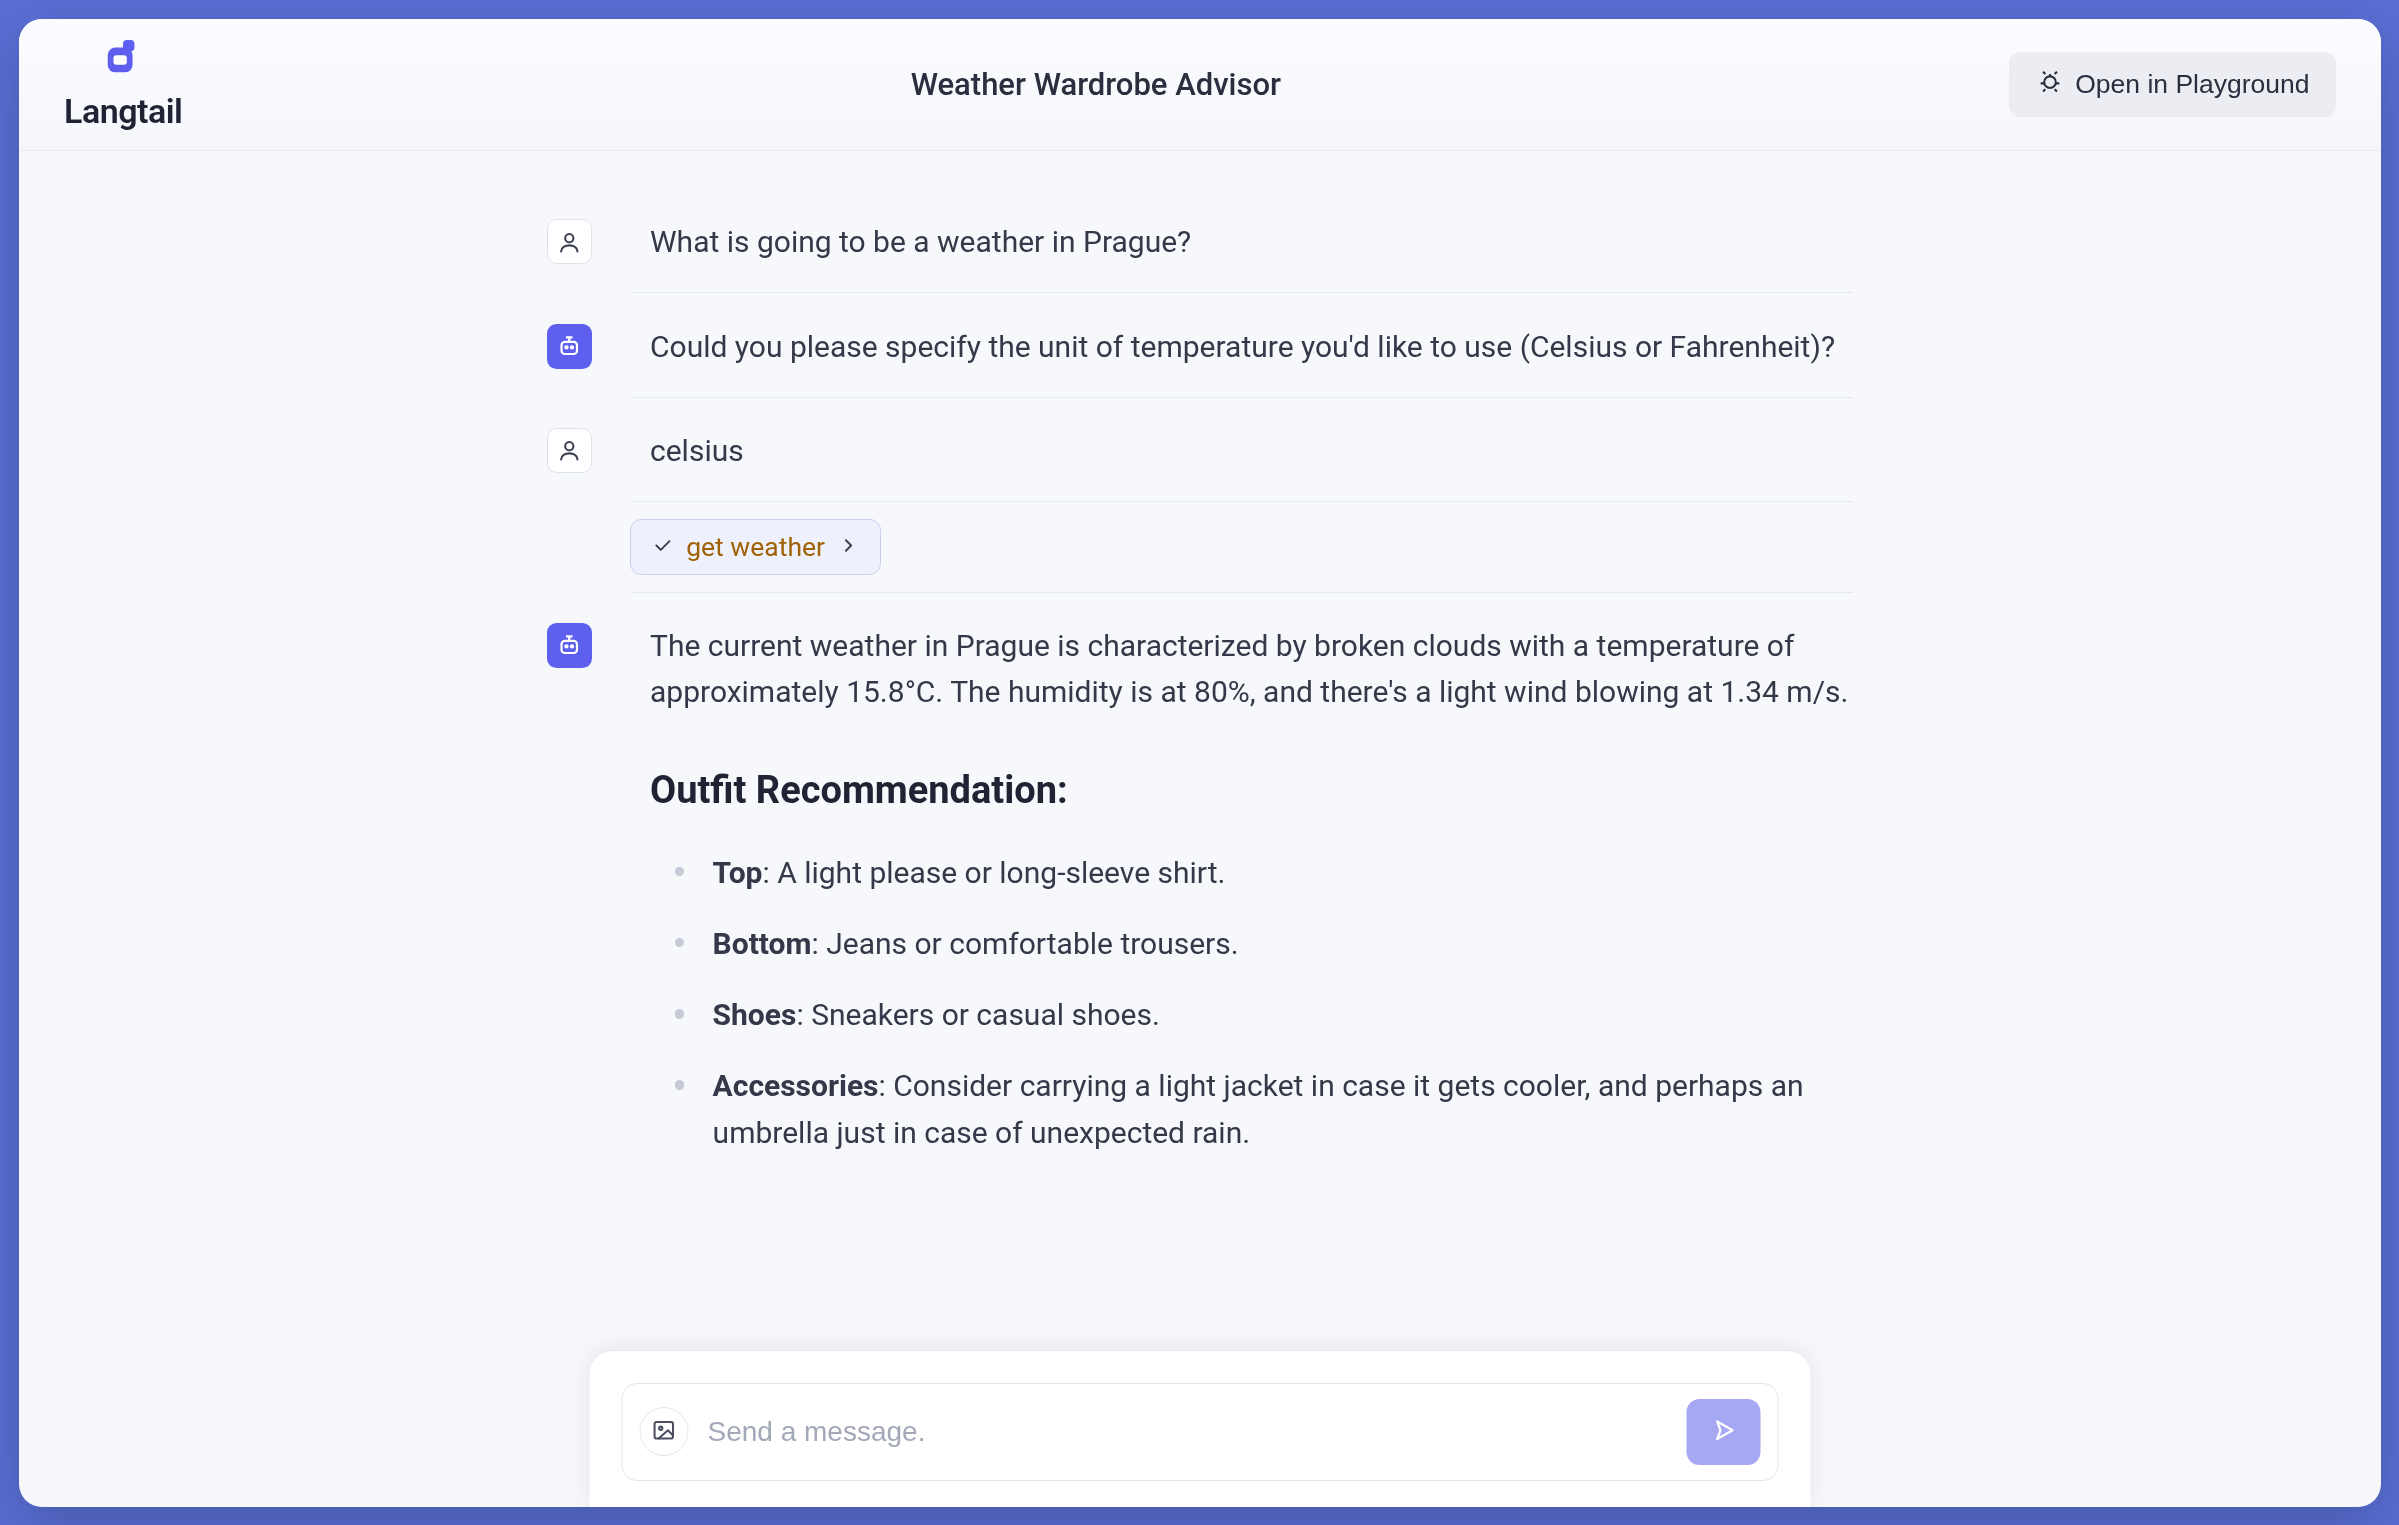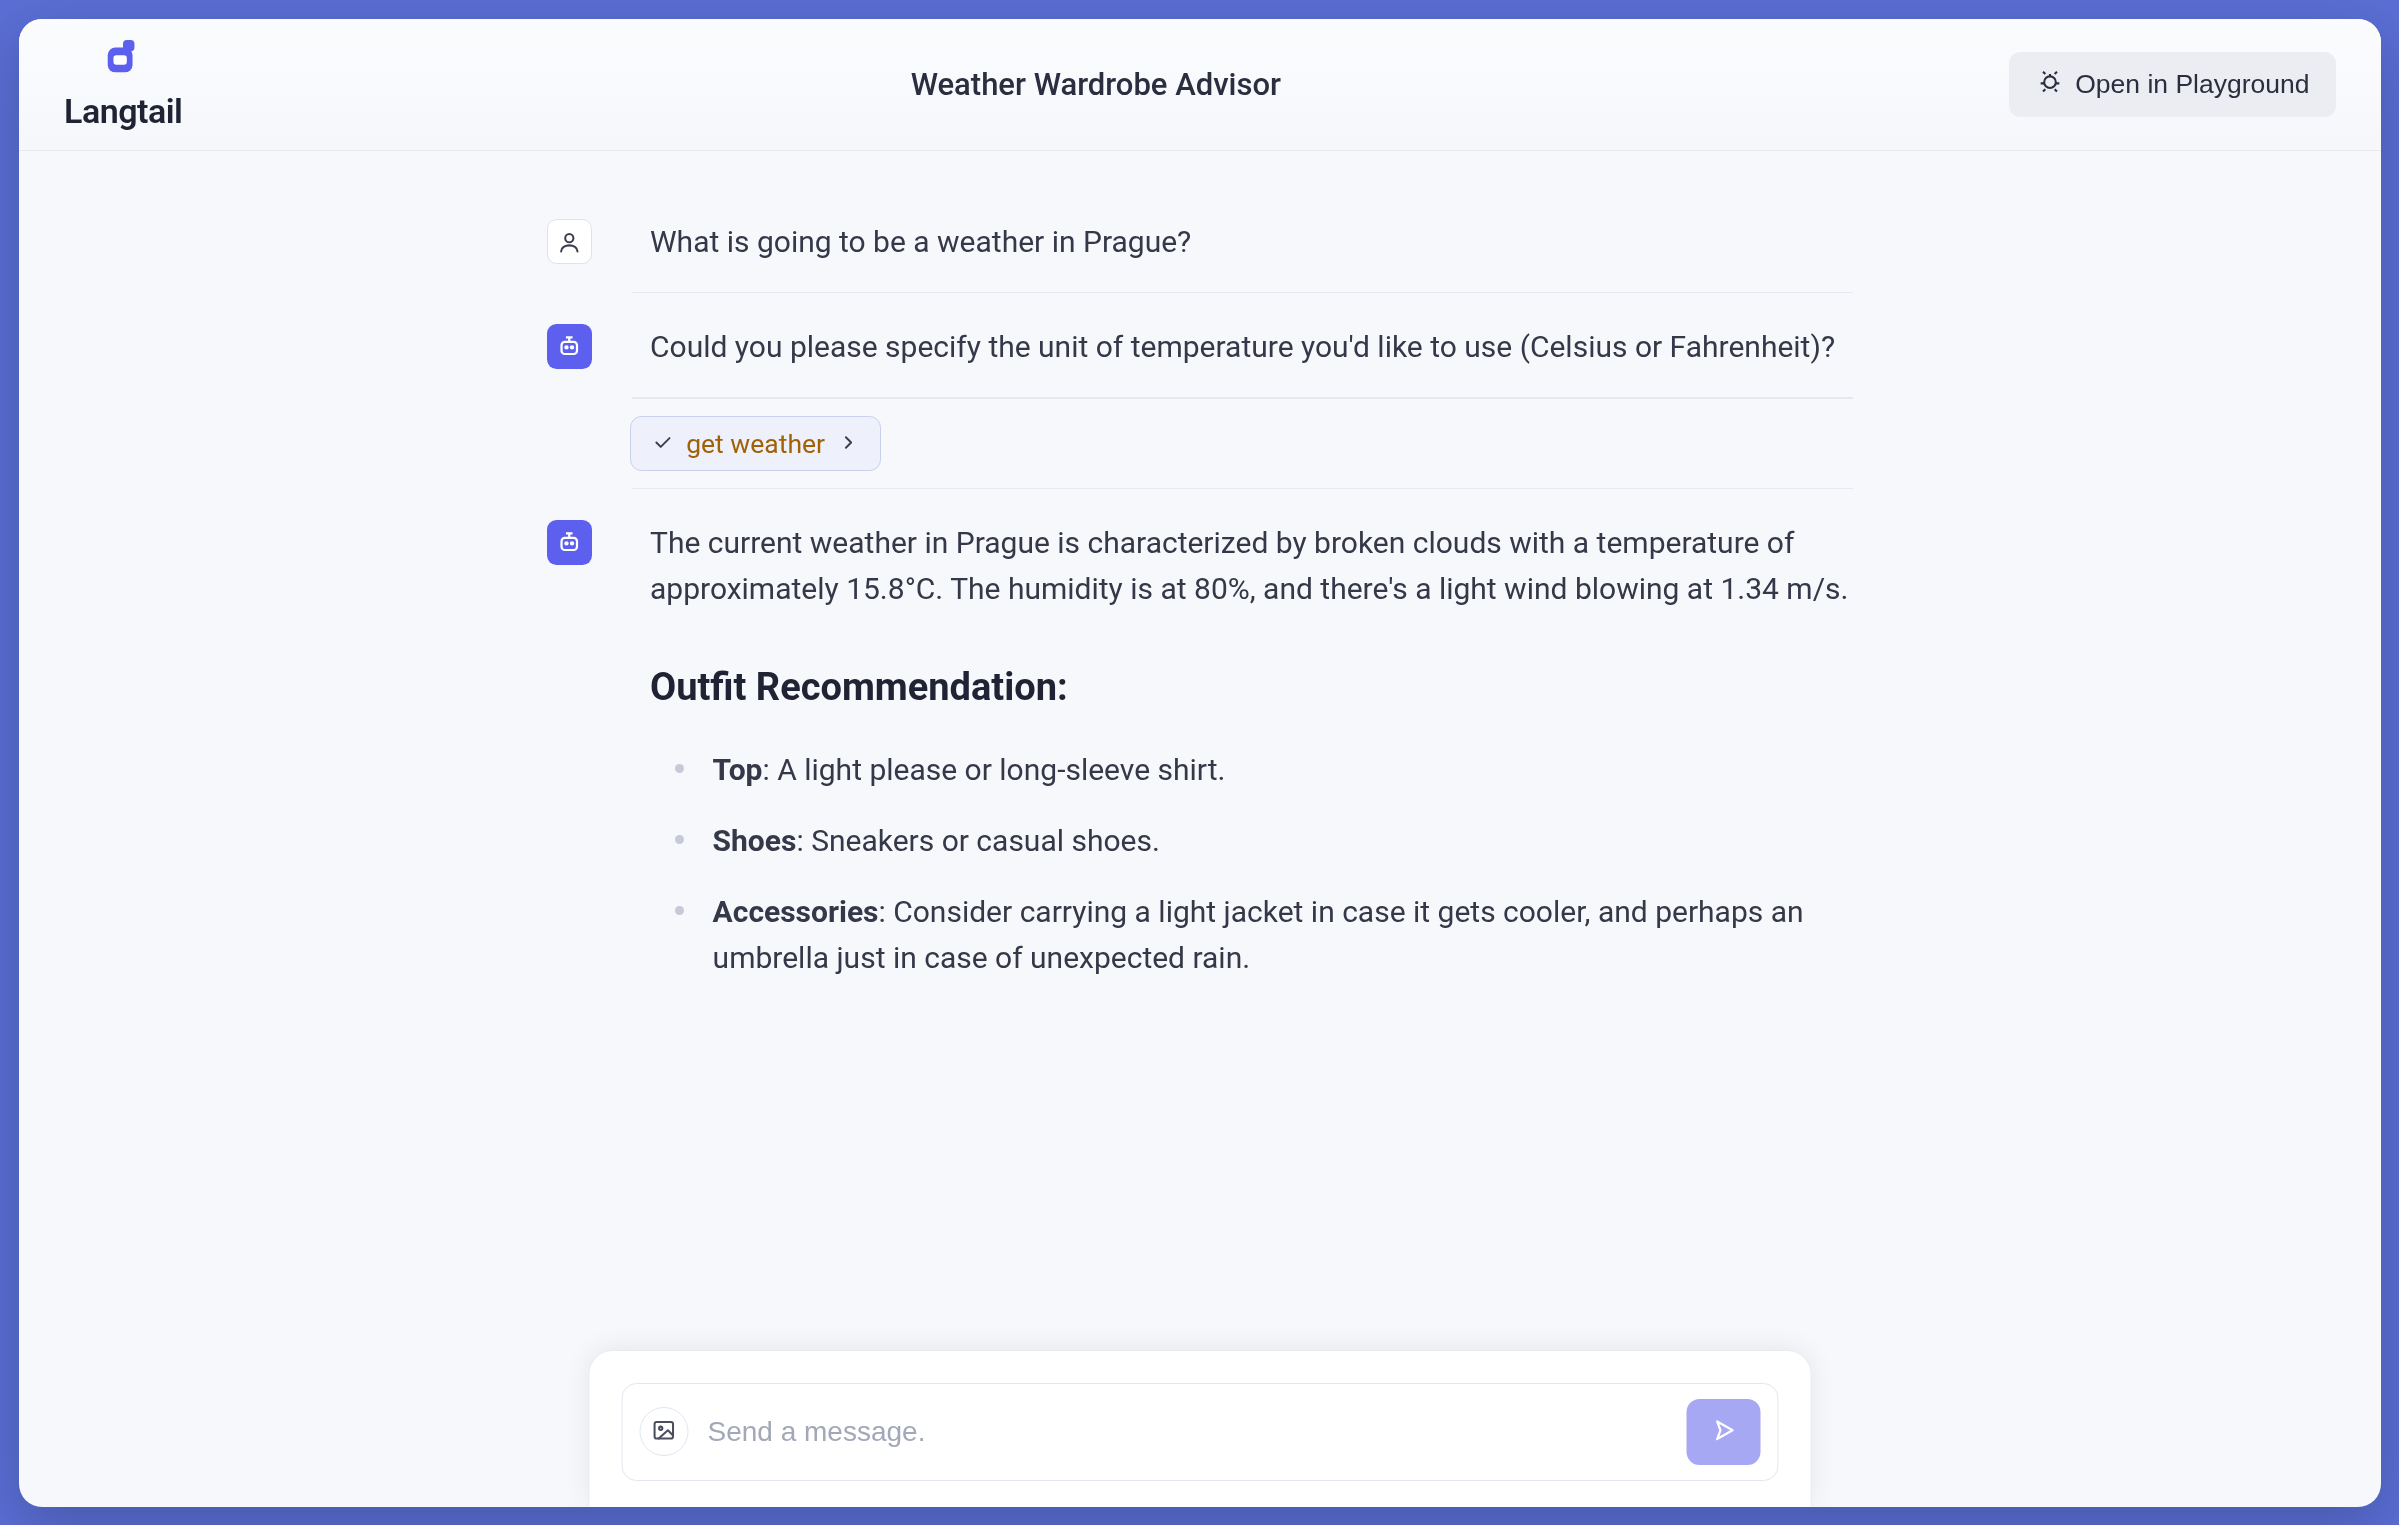--- a/index.html
+++ b/index.html
@@ -264,20 +264,29 @@
             <rect x="5" y="8" width="14" height="11" rx="3"></rect>
             <path d="M12 8V5M9 4h6"></path>
               <circle cx="9.5" cy="13" r="1" fill="#fff"></circle>
               <circle cx="14.5" cy="13" r="1" fill="#fff"></circle>
           </svg>
         </div>
         <div class="msg-body">Could you please specify the unit of temperature you'd like to use (Celsius or Fahrenheit)?</div>
       </div>
       <hr class="msg-divider">
 
+      <div class="msg">
+        <div class="avatar user">
+          <svg viewBox="0 0 24 24" fill="none" stroke-width="2" stroke-linecap="round">
+            <circle cx="12" cy="8" r="4"></circle>
+              <path d="M4 21c0-4 4-6 8-6s8 2 8 6"></path>
+          </svg>
+        </div>
+        <div class="msg-body">celsius</div>
+      </div>
       <hr class="msg-divider">
 
       <div class="tool-row">
         <div class="tool-chip">
           <span>
             <svg viewBox="0 0 24 24" fill="none" stroke="#3a3e4f" stroke-width="2.2" stroke-linecap="round" stroke-linejoin="round">
                 <path d="M5 12l5 5L20 7"></path>
               </svg>
           </span>
           <span>get weather</span>
@@ -297,20 +306,21 @@
             <path d="M12 8V5M9 4h6"></path>
               <circle cx="9.5" cy="13" r="1" fill="#fff"></circle>
               <circle cx="14.5" cy="13" r="1" fill="#fff"></circle>
           </svg>
         </div>
         <div class="msg-body">
           <div>The current weather in Prague is characterized by broken clouds with a temperature of approximately 15.8°C. The humidity is at 80%, and there's a light wind blowing at 1.34 m/s.</div>
           <h2 class="rec-heading">Outfit Recommendation:</h2>
           <ul class="rec-list">
             <li><span class="k">Top</span><span>: A light please or long-sleeve shirt.</span></li>
+            <li><span class="k">Bottom</span><span>: Jeans or comfortable trousers.</span></li>
             <li><span class="k">Shoes</span><span>: Sneakers or casual shoes.</span></li>
             <li><span class="k">Accessories</span><span>: Consider carrying a light jacket in case it gets cooler, and perhaps an umbrella just in case of unexpected rain.</span></li>
           </ul>
         </div>
       </div>
 
     </div>
 
     <div class="composer-wrap">
       <div class="composer">

